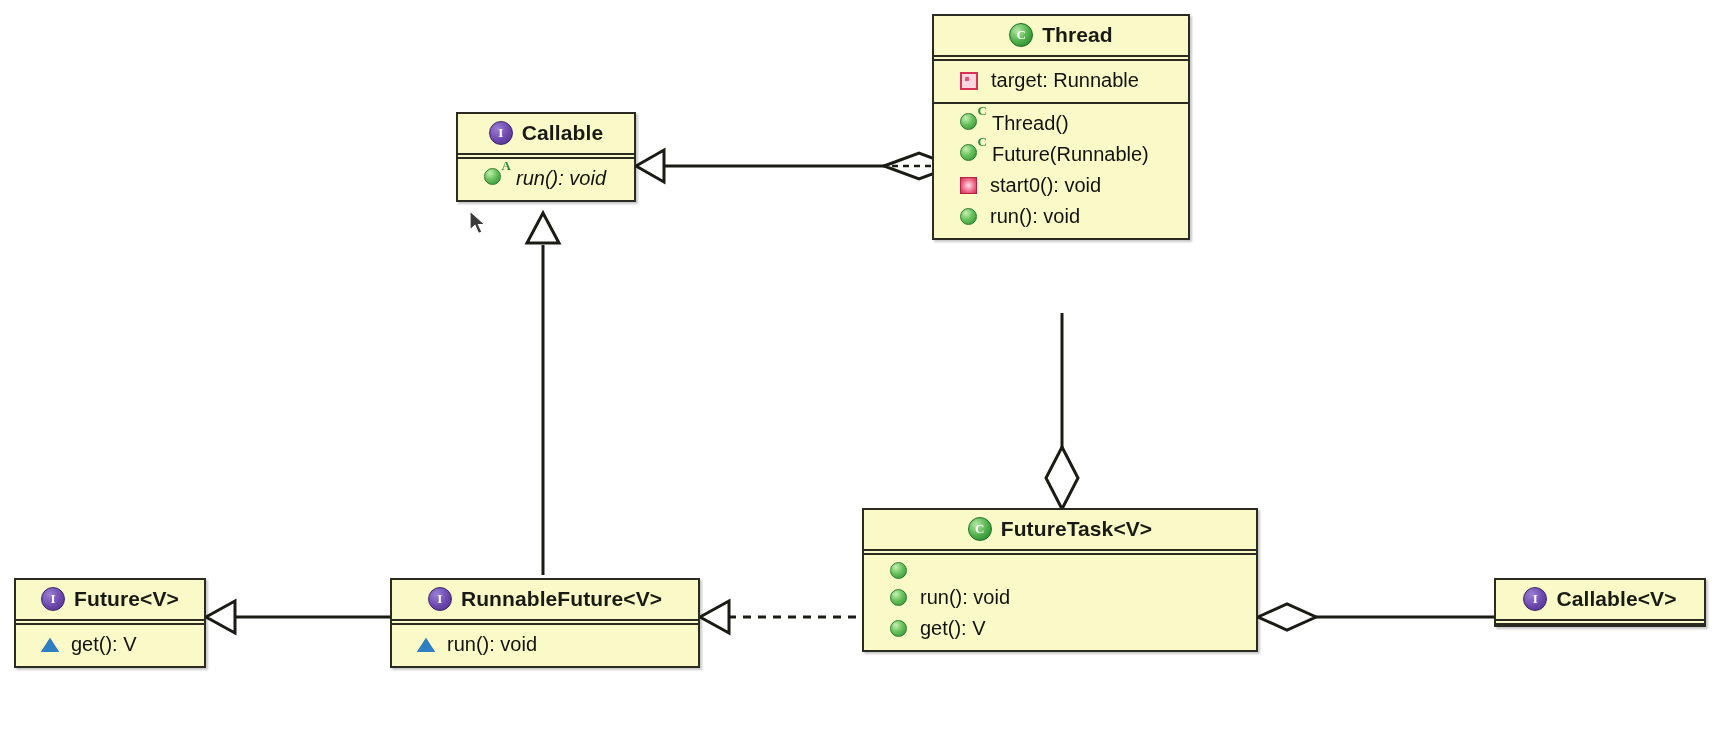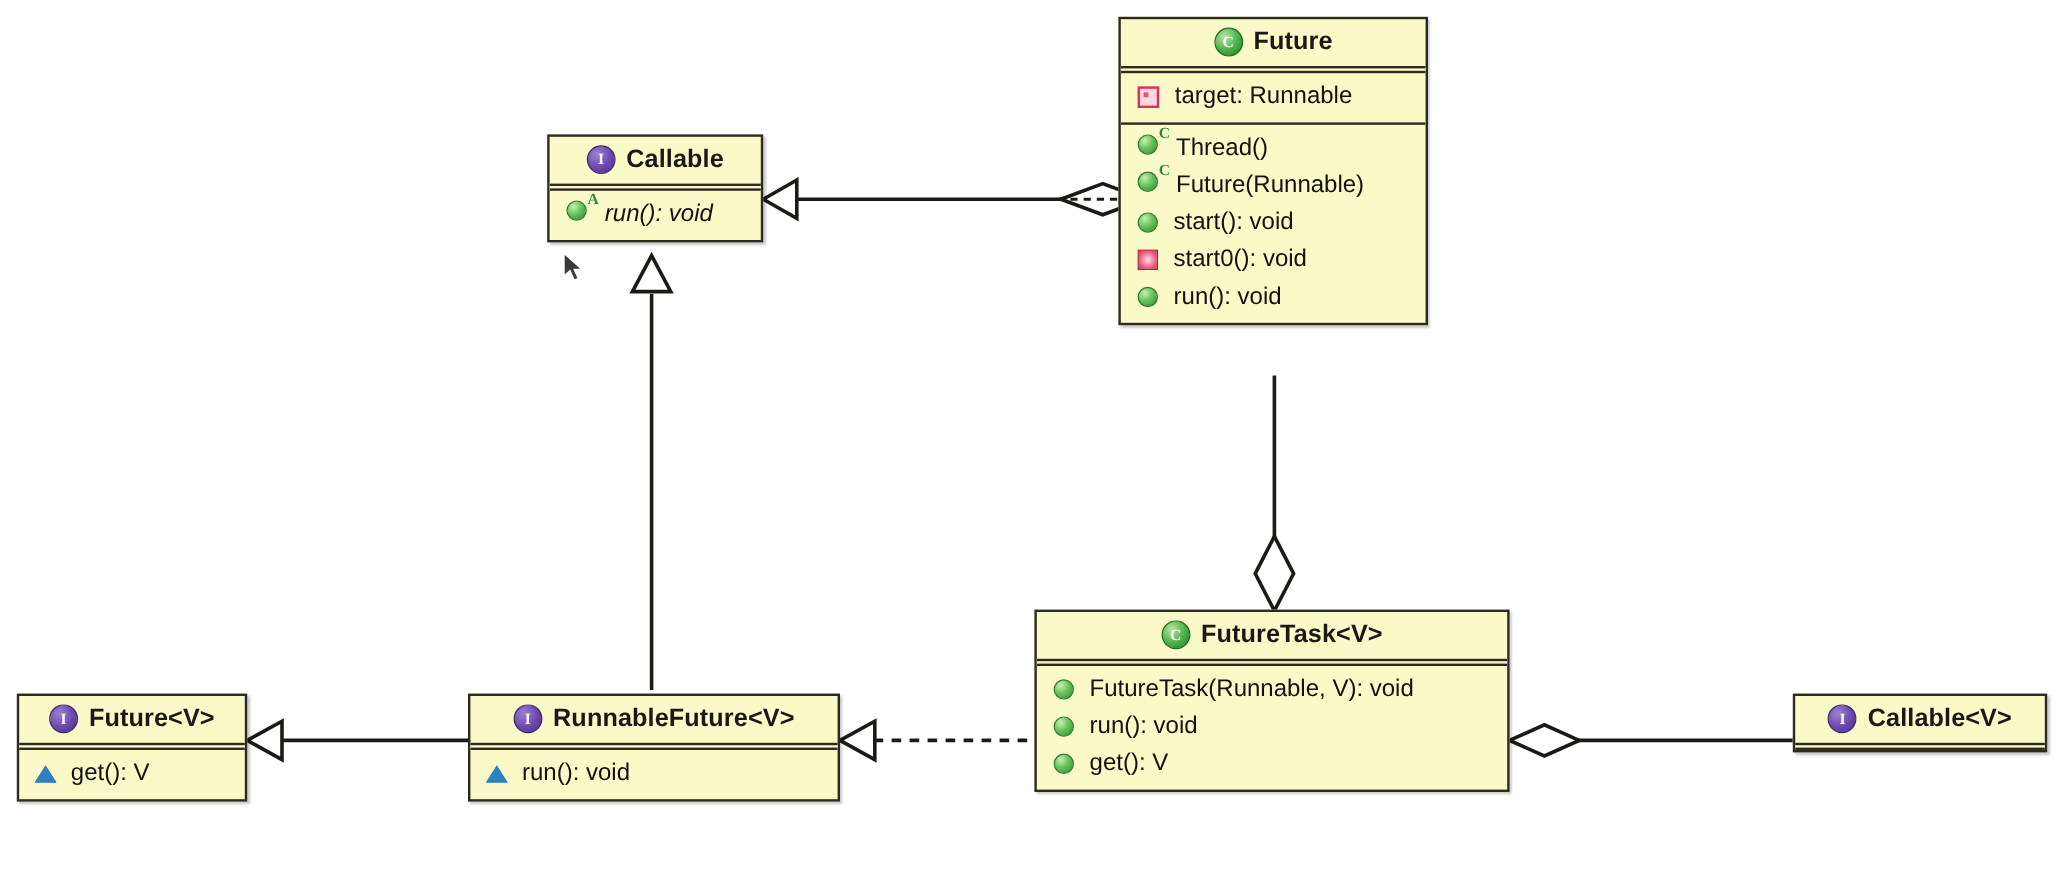--- a/index.html
+++ b/index.html
@@ -51,21 +51,21 @@
     height: 2px;
     box-sizing: content-box;
     background: #fafac8;
   }
   .sep-thin {
     border-top: 2px solid #2b2b22;
     height: 0;
     background: #fafac8;
   }
   .uml-section {
-    padding: 4px 0 6px 0;
+    padding: 4px 0 6px 12px;
   }
   .member {
     display: flex;
     align-items: center;
     gap: 10px;
     padding: 3px 12px 3px 11px;
     font-size: 20px;
     color: #12120c;
     white-space: nowrap;
     line-height: 1.25;
@@ -208,21 +208,21 @@
 
     <g>
       <line x1="1290" y1="617" x2="1494" y2="617" stroke="#1b1b16" stroke-width="3"></line>
       <polygon points="1258,617 1287,604 1316,617 1287,630" fill="#ffffff" stroke="#1b1b16" stroke-width="3"></polygon>
     </g>
   </svg>
 
   <div class="uml-box" style="left:932px; top:14px; width:258px;">
     <div class="uml-title">
       <span class="ico ico-class">C</span>
-      <span>Future</span>
+      <span>Thread</span>
     </div>
     <div class="sep"></div>
     <div class="uml-section">
       <div class="member">
         <span class="ico ico-field-private"></span>
         <span class="member-label">target: Runnable</span>
       </div>
     </div>
     <div class="sep-thin"></div>
     <div class="uml-section">
@@ -232,24 +232,20 @@
           <span class="badge">C</span>
         </span>
         <span class="member-label">Thread()</span>
       </div>
       <div class="member">
         <span class="ico-wrap">
           <span class="ico ico-method"></span>
           <span class="badge">C</span>
         </span>
         <span class="member-label">Future(Runnable)</span>
-      </div>
-      <div class="member">
-        <span class="ico ico-method"></span>
-        <span class="member-label">start(): void</span>
       </div>
       <div class="member">
         <span class="ico ico-private"></span>
         <span class="member-label">start0(): void</span>
       </div>
       <div class="member">
         <span class="ico ico-method"></span>
         <span class="member-label">run(): void</span>
       </div>
     </div>
@@ -274,21 +270,20 @@
 
   <div class="uml-box" style="left:862px; top:508px; width:396px;">
     <div class="uml-title">
       <span class="ico ico-class">C</span>
       <span>FutureTask&lt;V&gt;</span>
     </div>
     <div class="sep"></div>
     <div class="uml-section">
       <div class="member">
         <span class="ico ico-method"></span>
-        <span class="member-label">FutureTask(Runnable, V): void</span>
       </div>
       <div class="member">
         <span class="ico ico-method"></span>
         <span class="member-label">run(): void</span>
       </div>
       <div class="member">
         <span class="ico ico-method"></span>
         <span class="member-label">get(): V</span>
       </div>
     </div>

